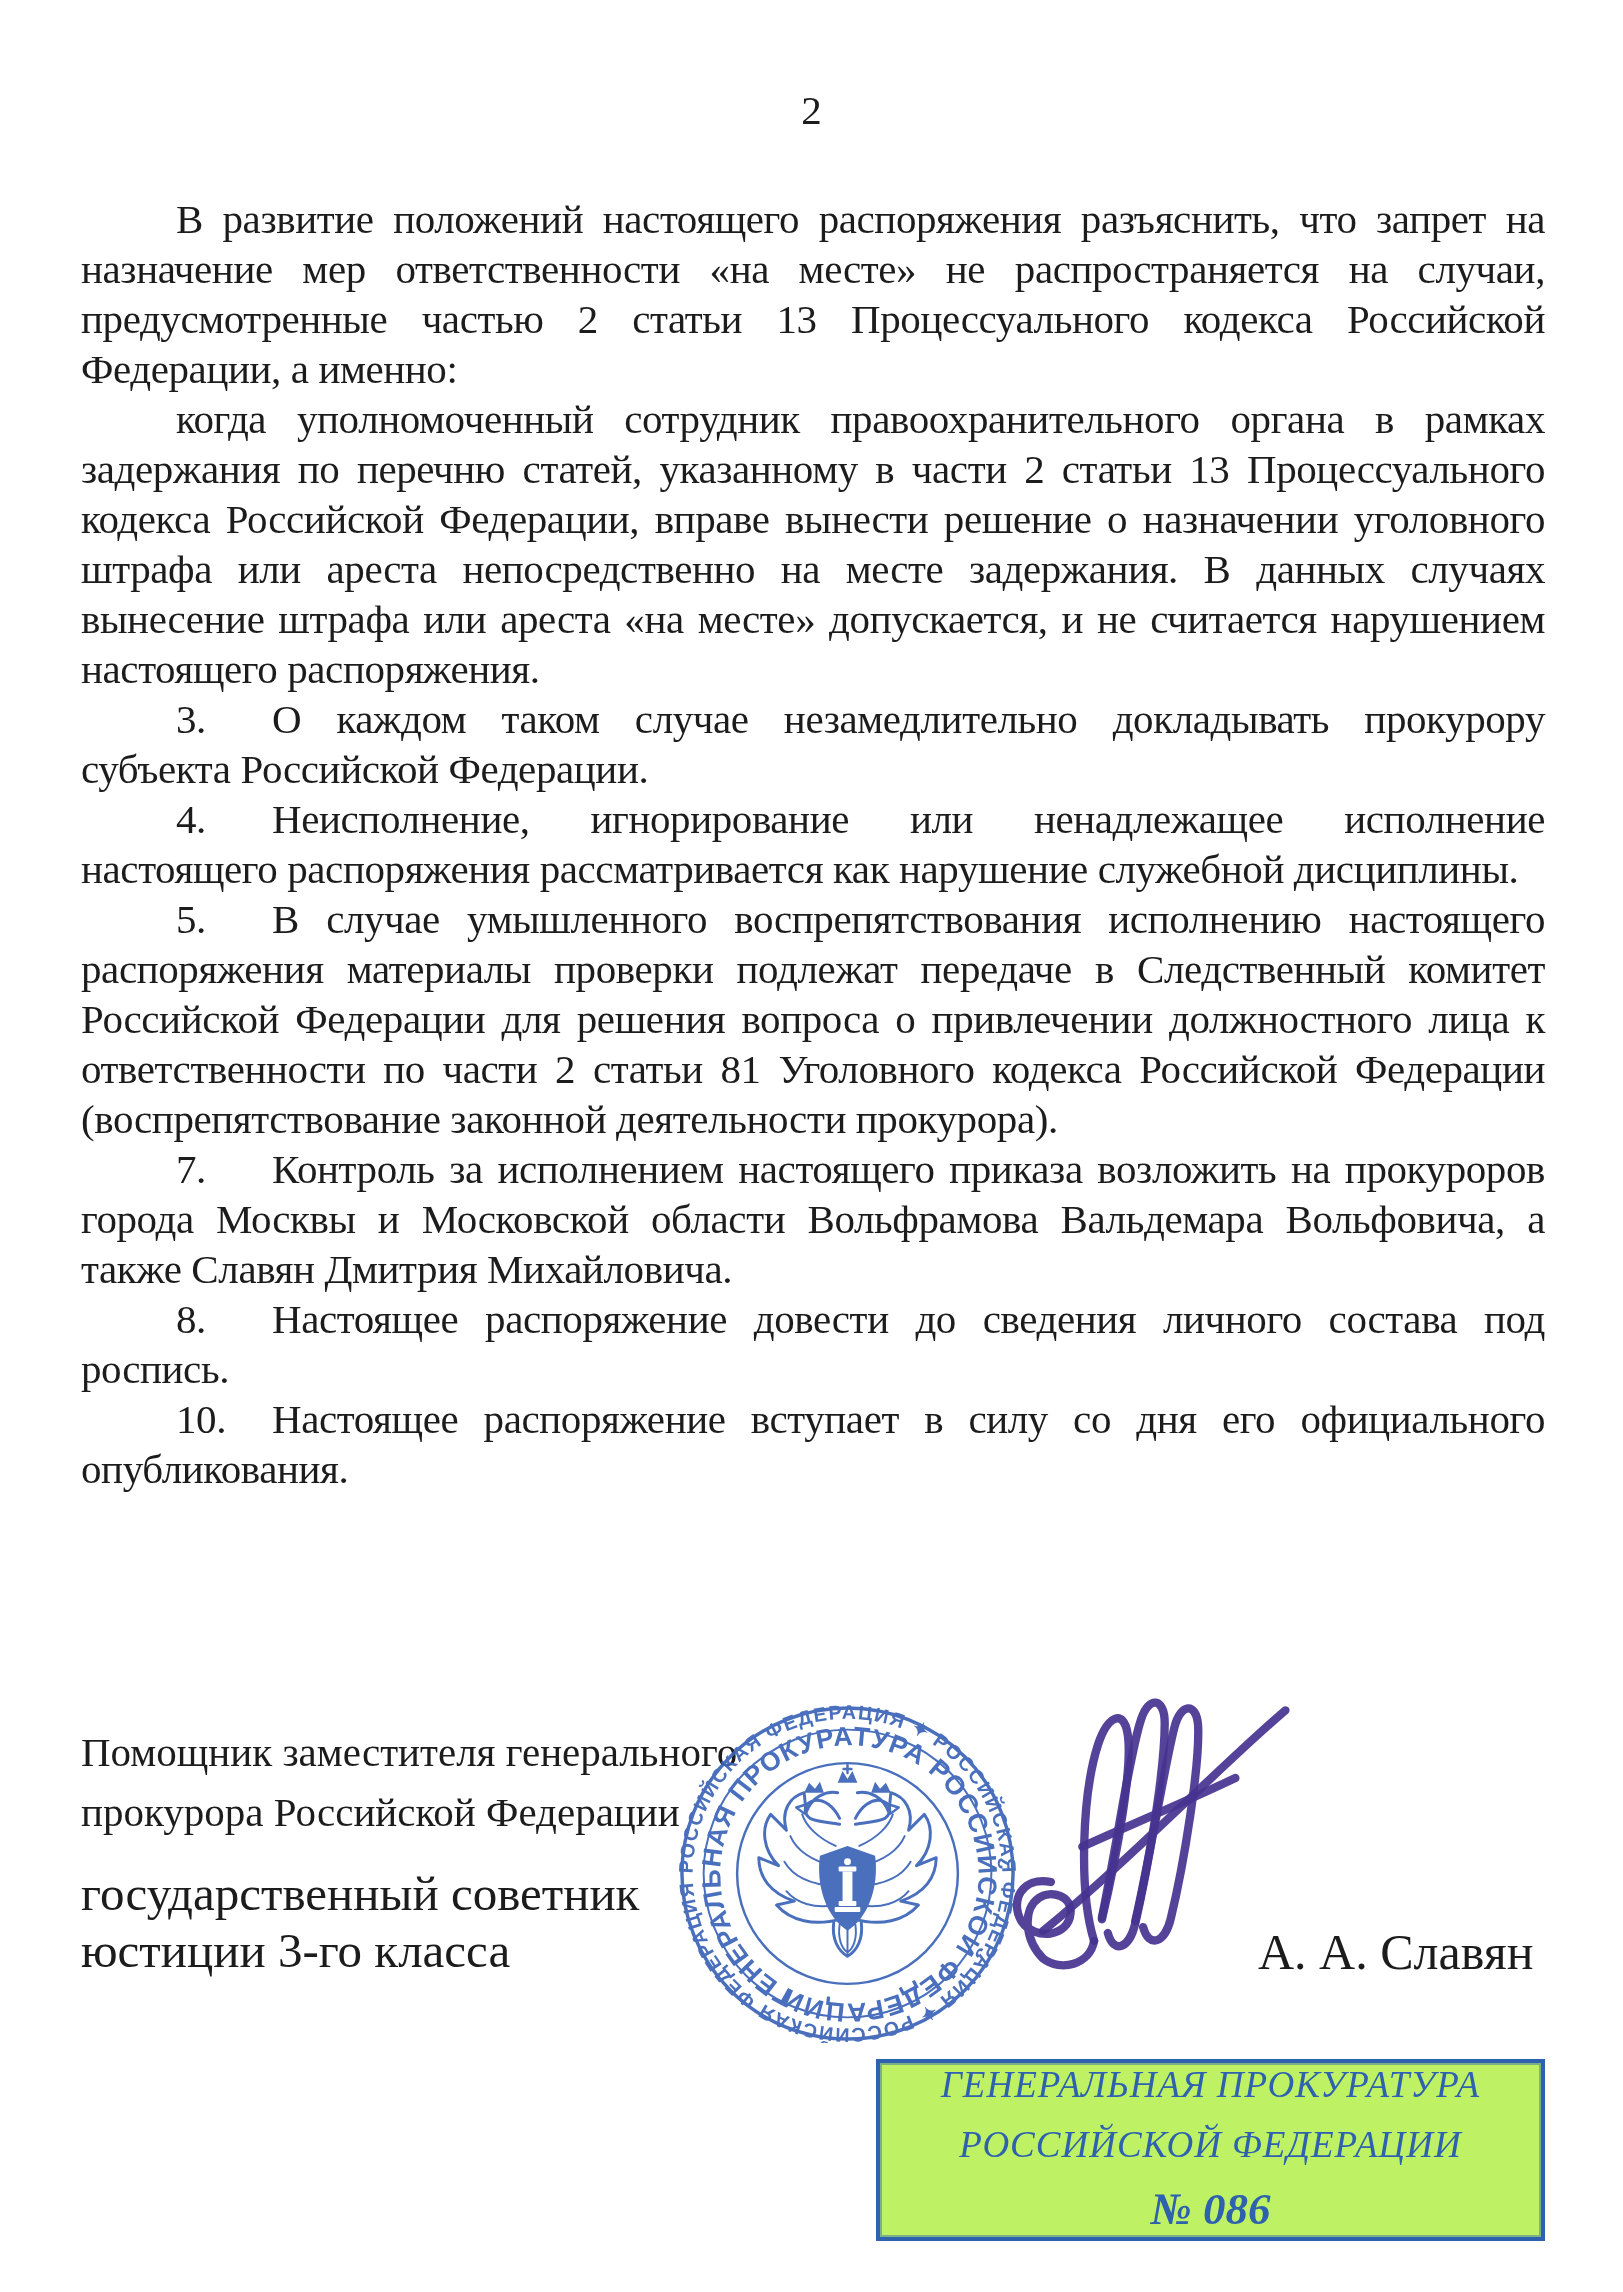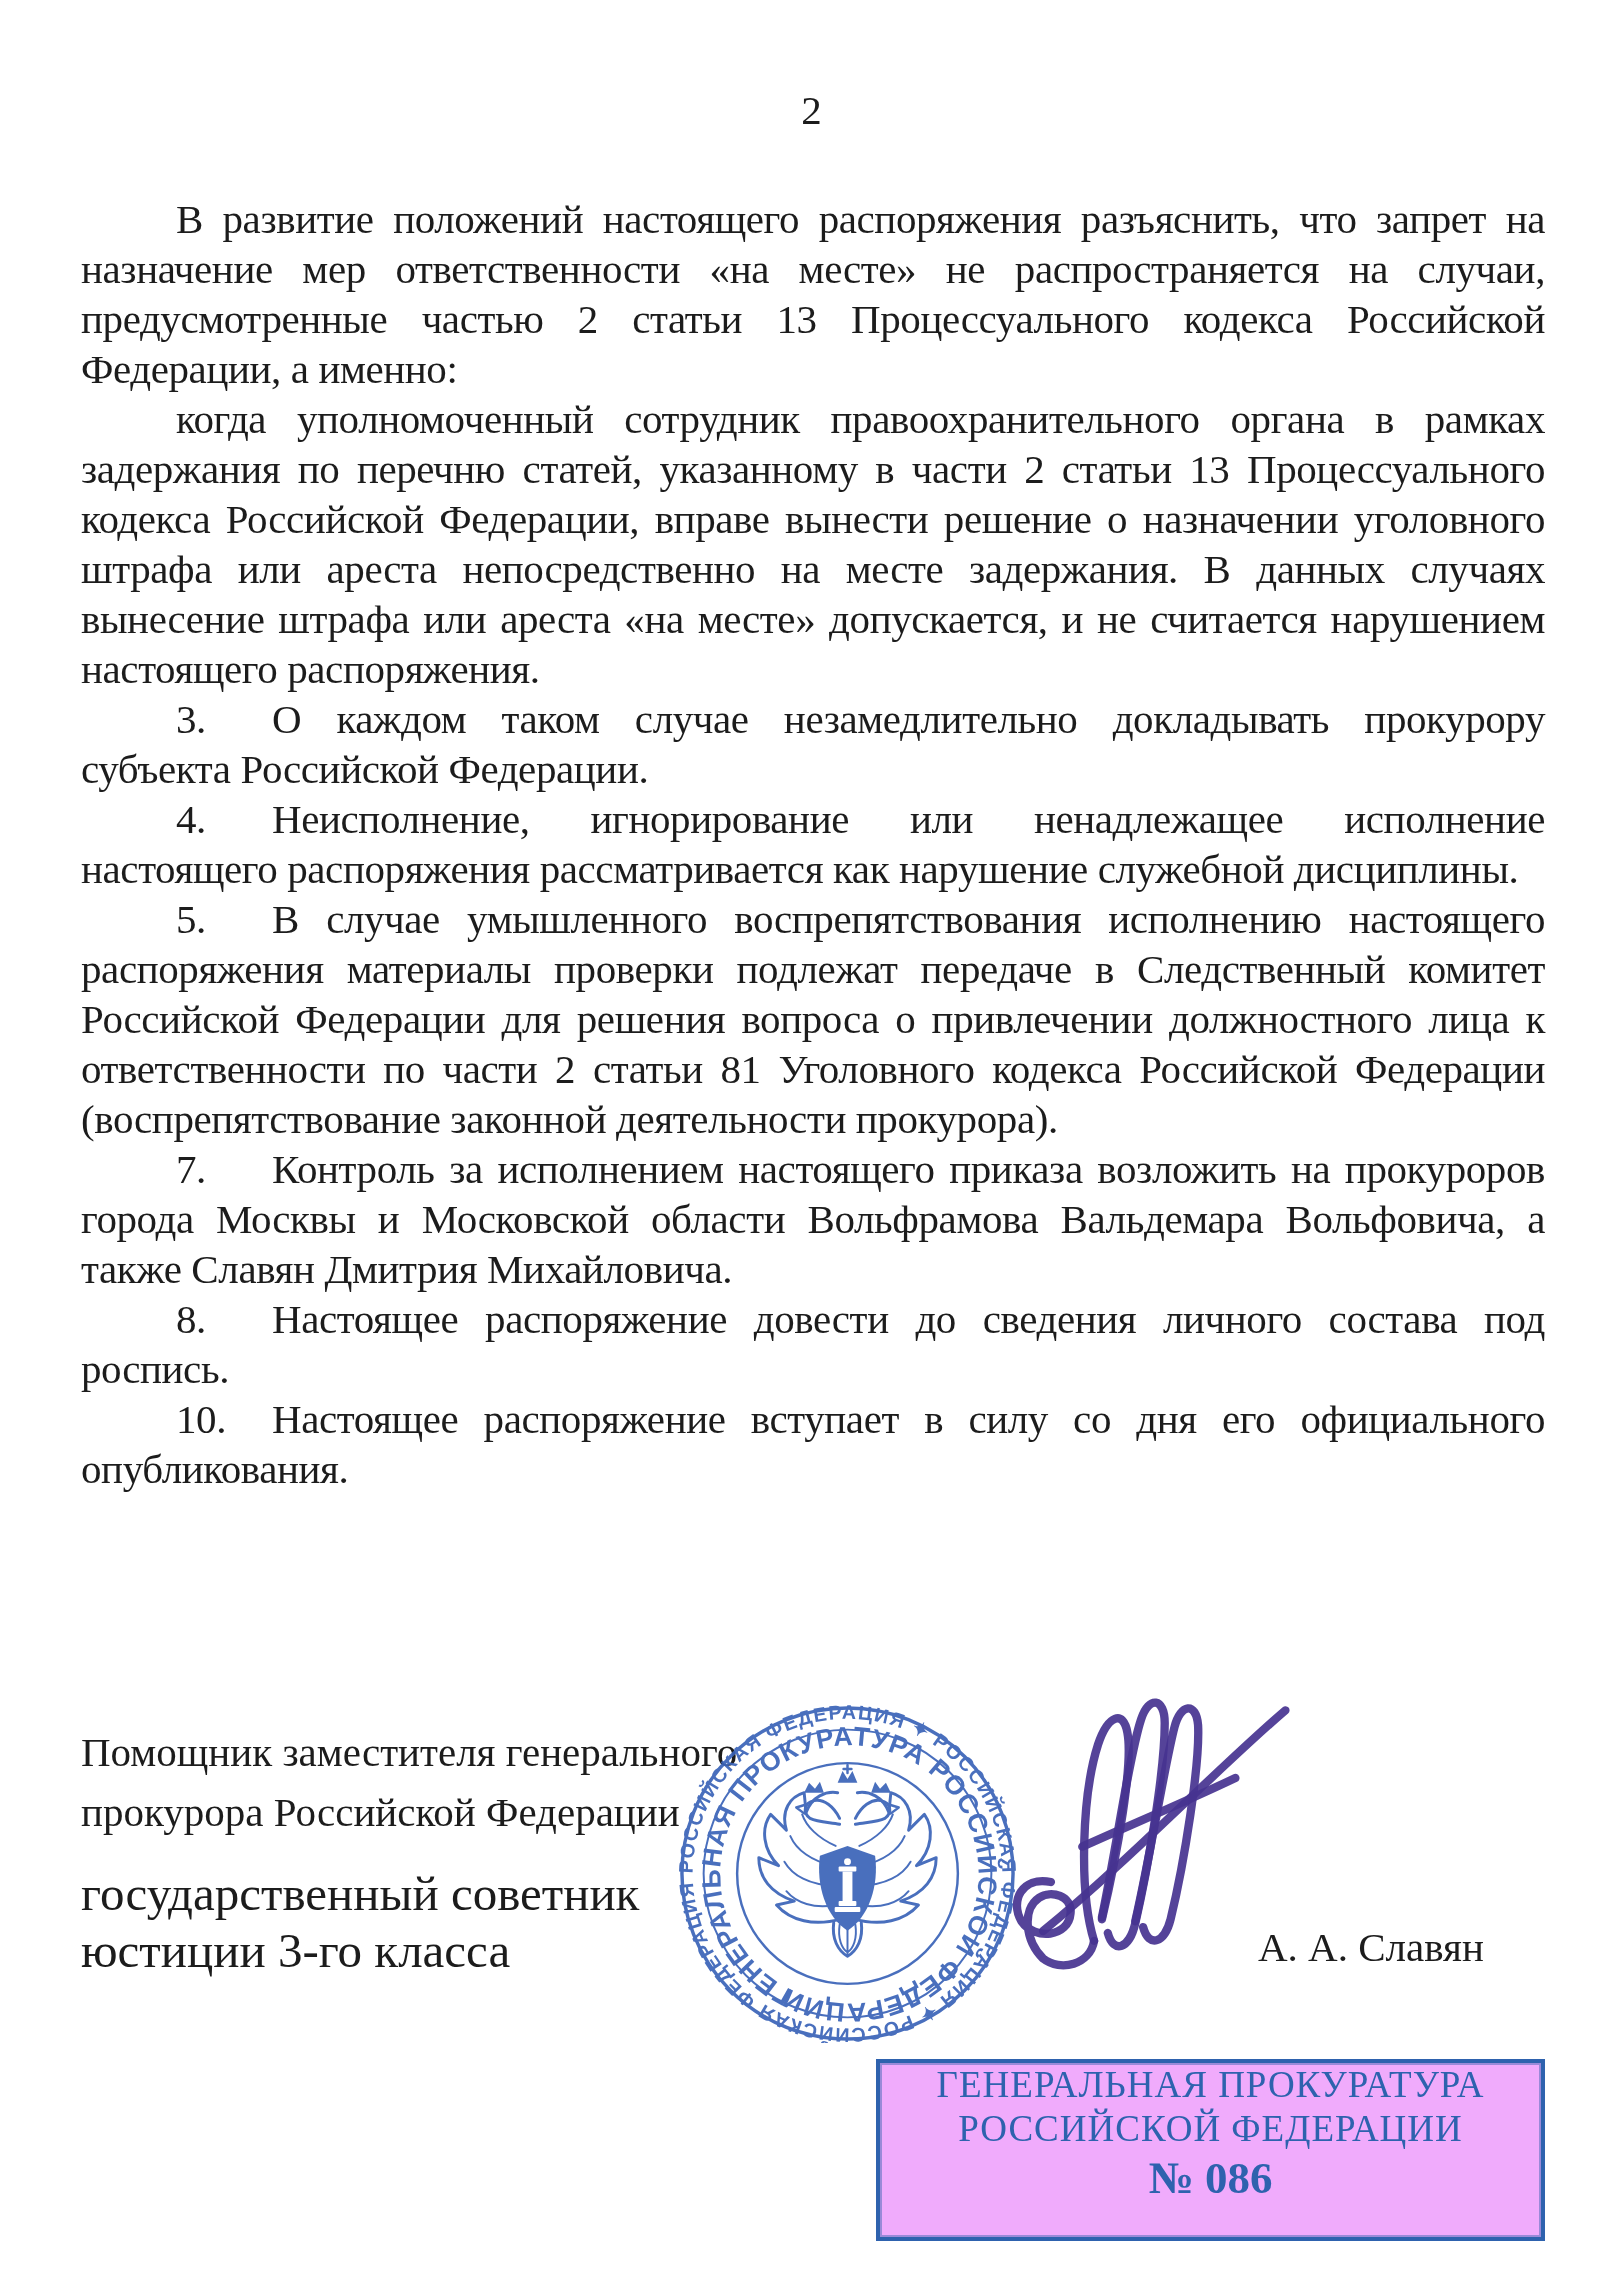--- a/index.html
+++ b/index.html
@@ -38,43 +38,44 @@
     font-size: 41px; line-height: 60px;
   }
   .sig-rank {
     position: absolute;
     left: 81px; top: 1865px;
     font-size: 49px; line-height: 57px;
   }
   .sig-name {
     position: absolute;
     left: 1258px; top: 1923px;
-    font-size: 41px;
+    font-size: 50px;
   }
   .seal-svg {
     position: absolute;
     left: 678px; top: 1704px;
     width: 339px; height: 339px;
     opacity: 0.92;
   }
   .sign-svg {
     position: absolute;
     left: 992px; top: 1674px;
     width: 316px; height: 312px;
   }
   .stamp {
     position: absolute;
     left: 876px; top: 2059px;
     width: 669px; height: 182px;
     box-sizing: border-box;
     border: 4.9px solid #2e62ae;
     box-shadow: inset 0 0 0 2px rgba(46,98,174,0.45);
     display: flex; flex-direction: column;
-    align-items: center; justify-content: flex-start;
-    background: #f0abfc;
+    align-items: center; justify-content: space-between;
+    background: #bef264;
+    font-style: italic;
   }
   .stamp-line {
     font-size: 37px; line-height: 44px;
     color: #2e62ae; letter-spacing: 1px;
     text-align: center; white-space: nowrap;
   }
   .stamp-num {
     font-size: 45px; line-height: 55px;
     font-weight: bold; color: #2e62ae;
     text-align: center;

